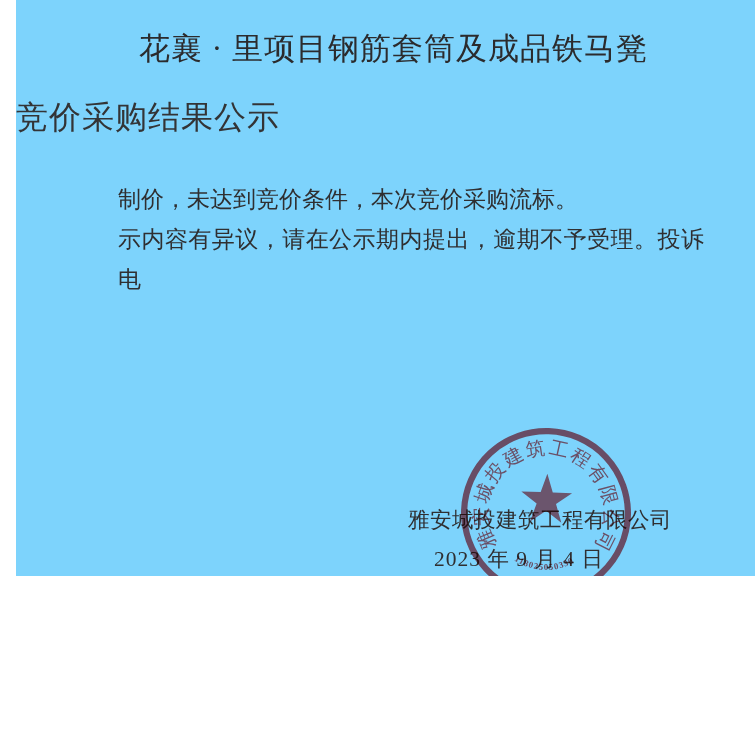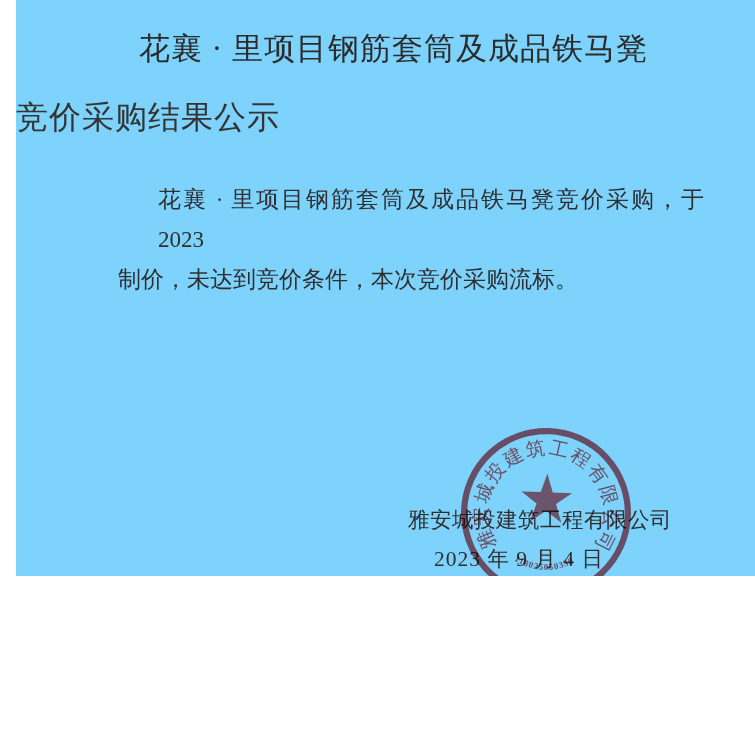--- a/index.html
+++ b/index.html
@@ -34,22 +34,22 @@
 </style>
 </head>
 <body>
 
 <div class="page">
 
   <div class="title1">花襄 · 里项目钢筋套筒及成品铁马凳</div>
   <div class="title2">竞价采购结果公示</div>
 
   <div class="bodytext">
-    <div class="line indent j">花襄 · 里项目钢筋套筒及成品铁马凳竞价采购，于 2023</div>
     <div class="line">制价，未达到竞价条件，本次竞价采购流标。</div>
+    <div class="line j">示内容有异议，请在公示期内提出，逾期不予受理。投诉电</div>
   </div>
 
   <div class="sig-company">雅安城投建筑工程有限公司</div>
   <div class="sig-date">2023 年 9 月 4 日</div>
 
   <svg class="stamp" viewBox="0 0 200 200" xmlns="http://www.w3.org/2000/svg">
     <circle class="seal-ring" cx="100" cy="100" r="92"></circle>
     <polygon class="seal-star" points="100,56 106.8,76.7 128.5,76.7 110.9,89.6 117.6,110.3 100,97.5 82.4,110.3 89.1,89.6 71.5,76.7 93.2,76.7"></polygon>
     <defs>
       <path id="sealArcTop" d="M 45.9,137.9 A 66,66 0 1 1 154.1,137.9"></path>

